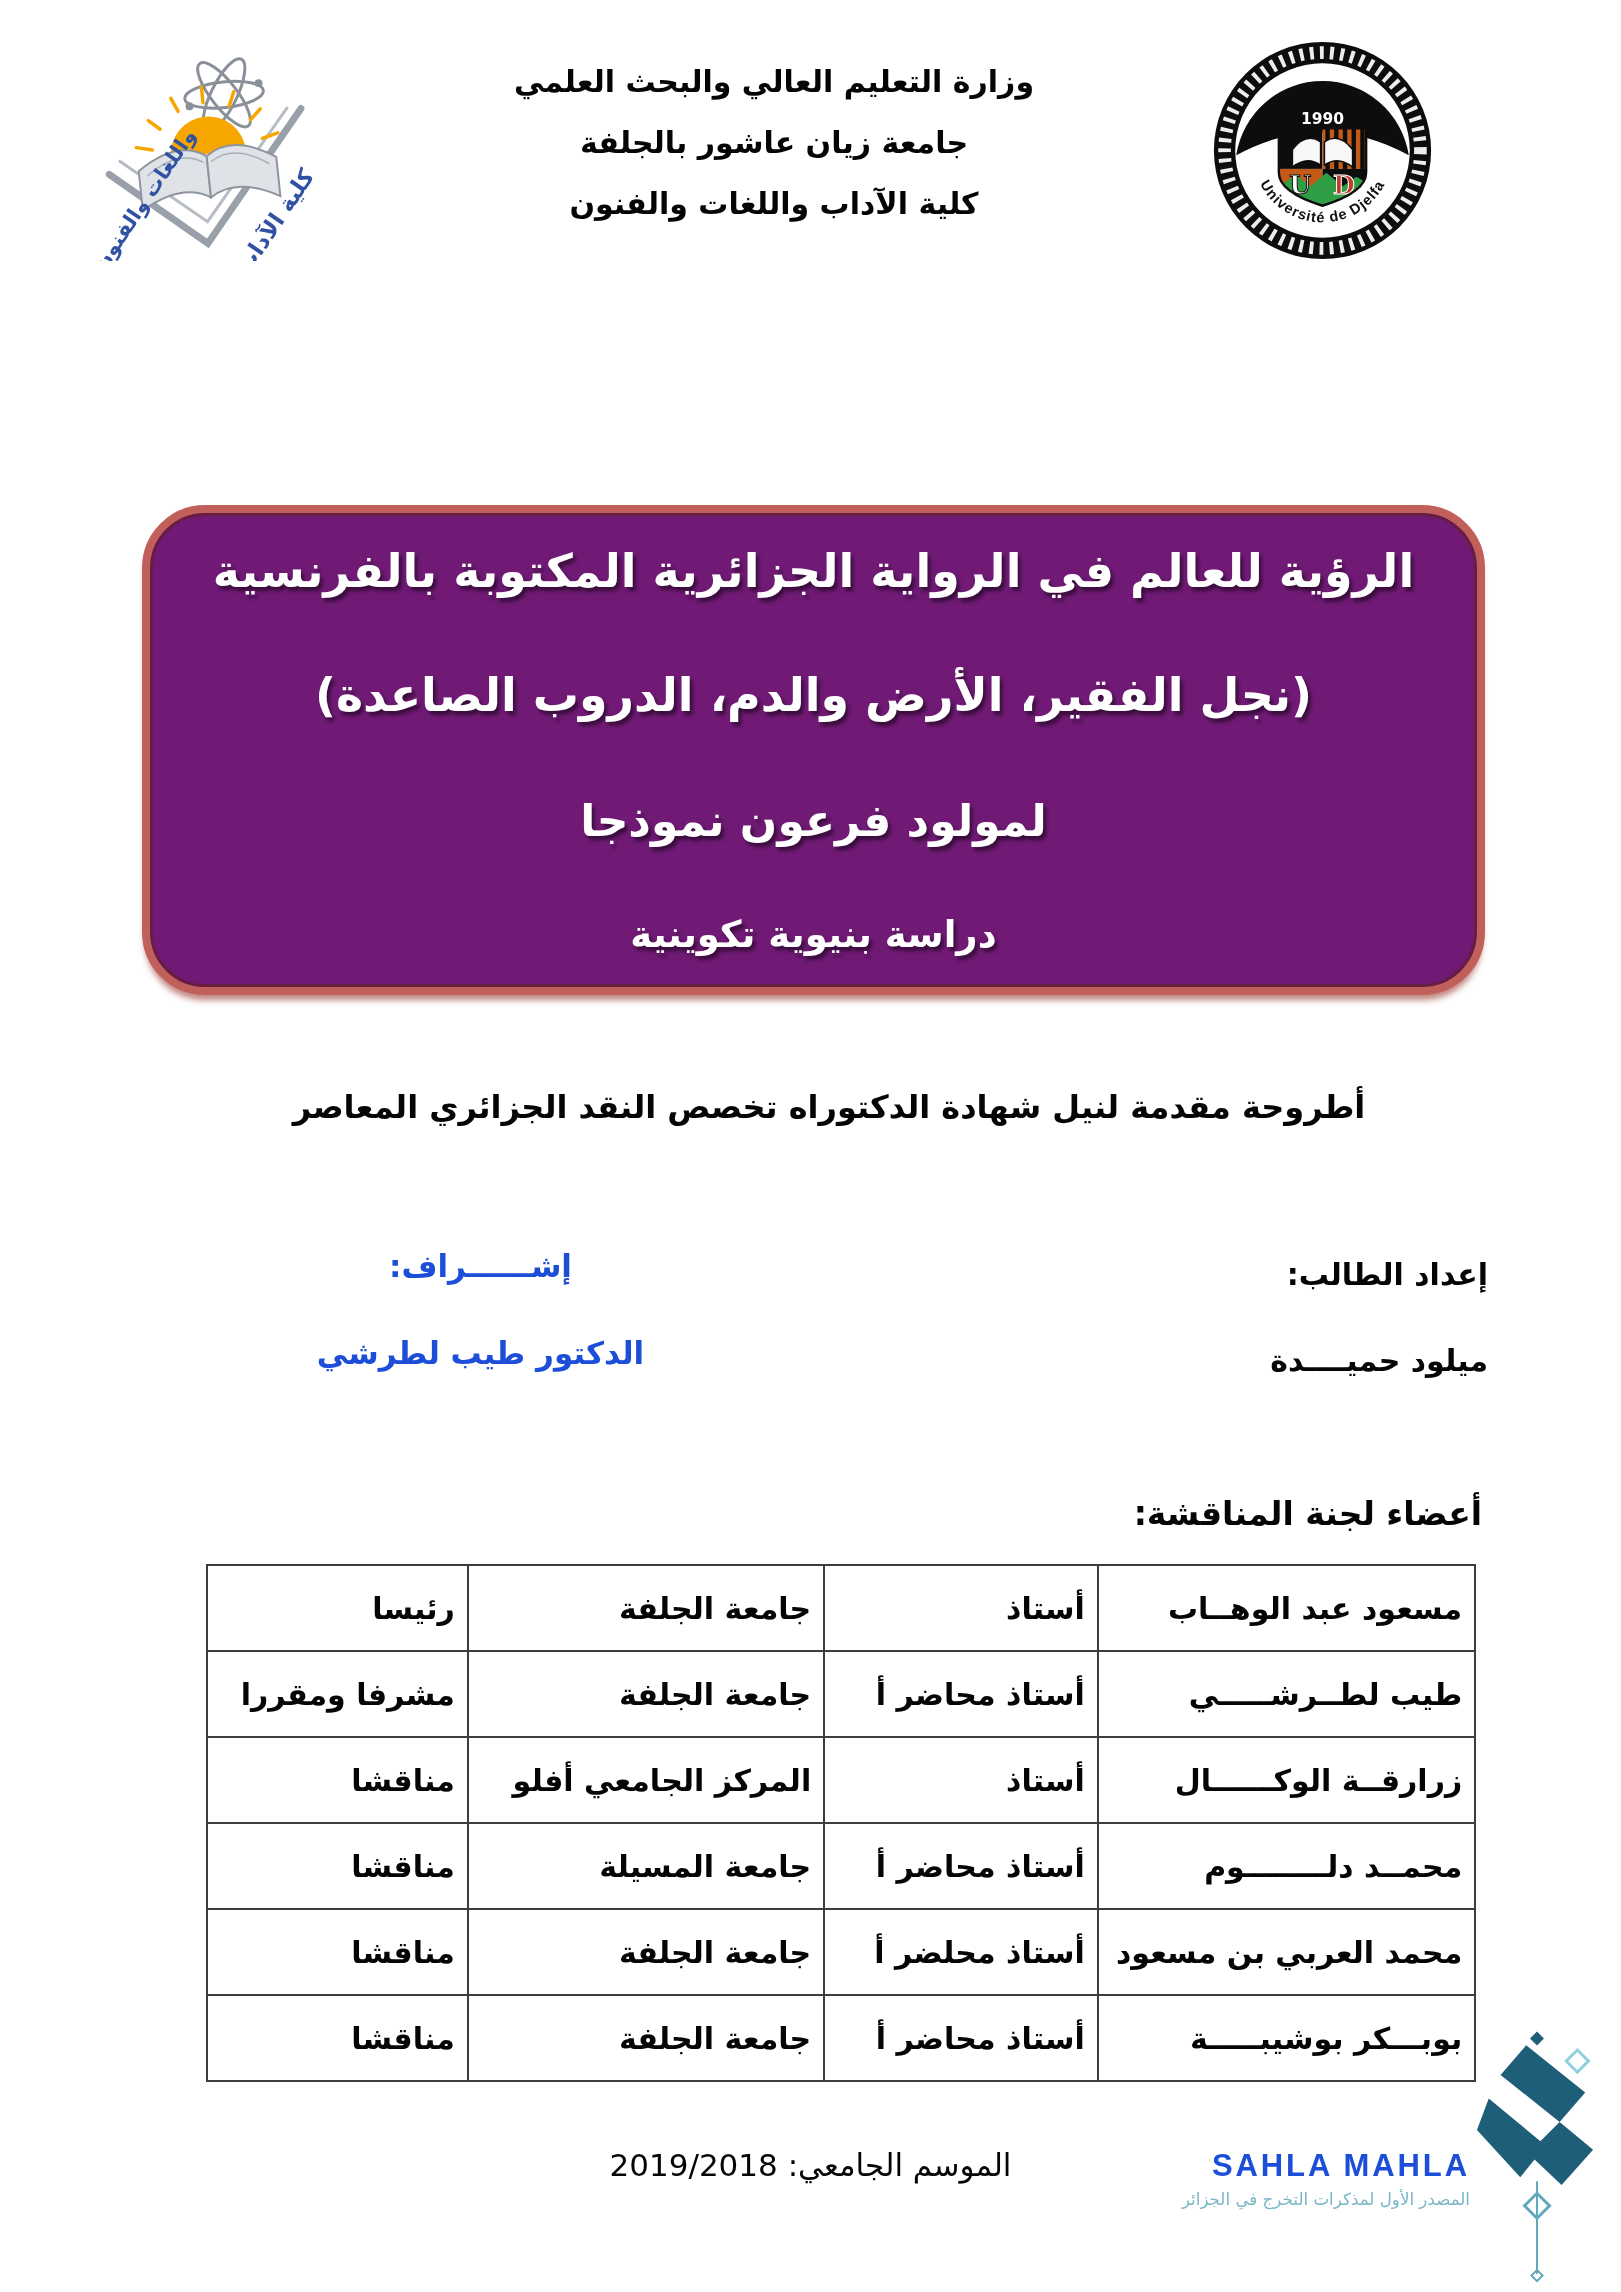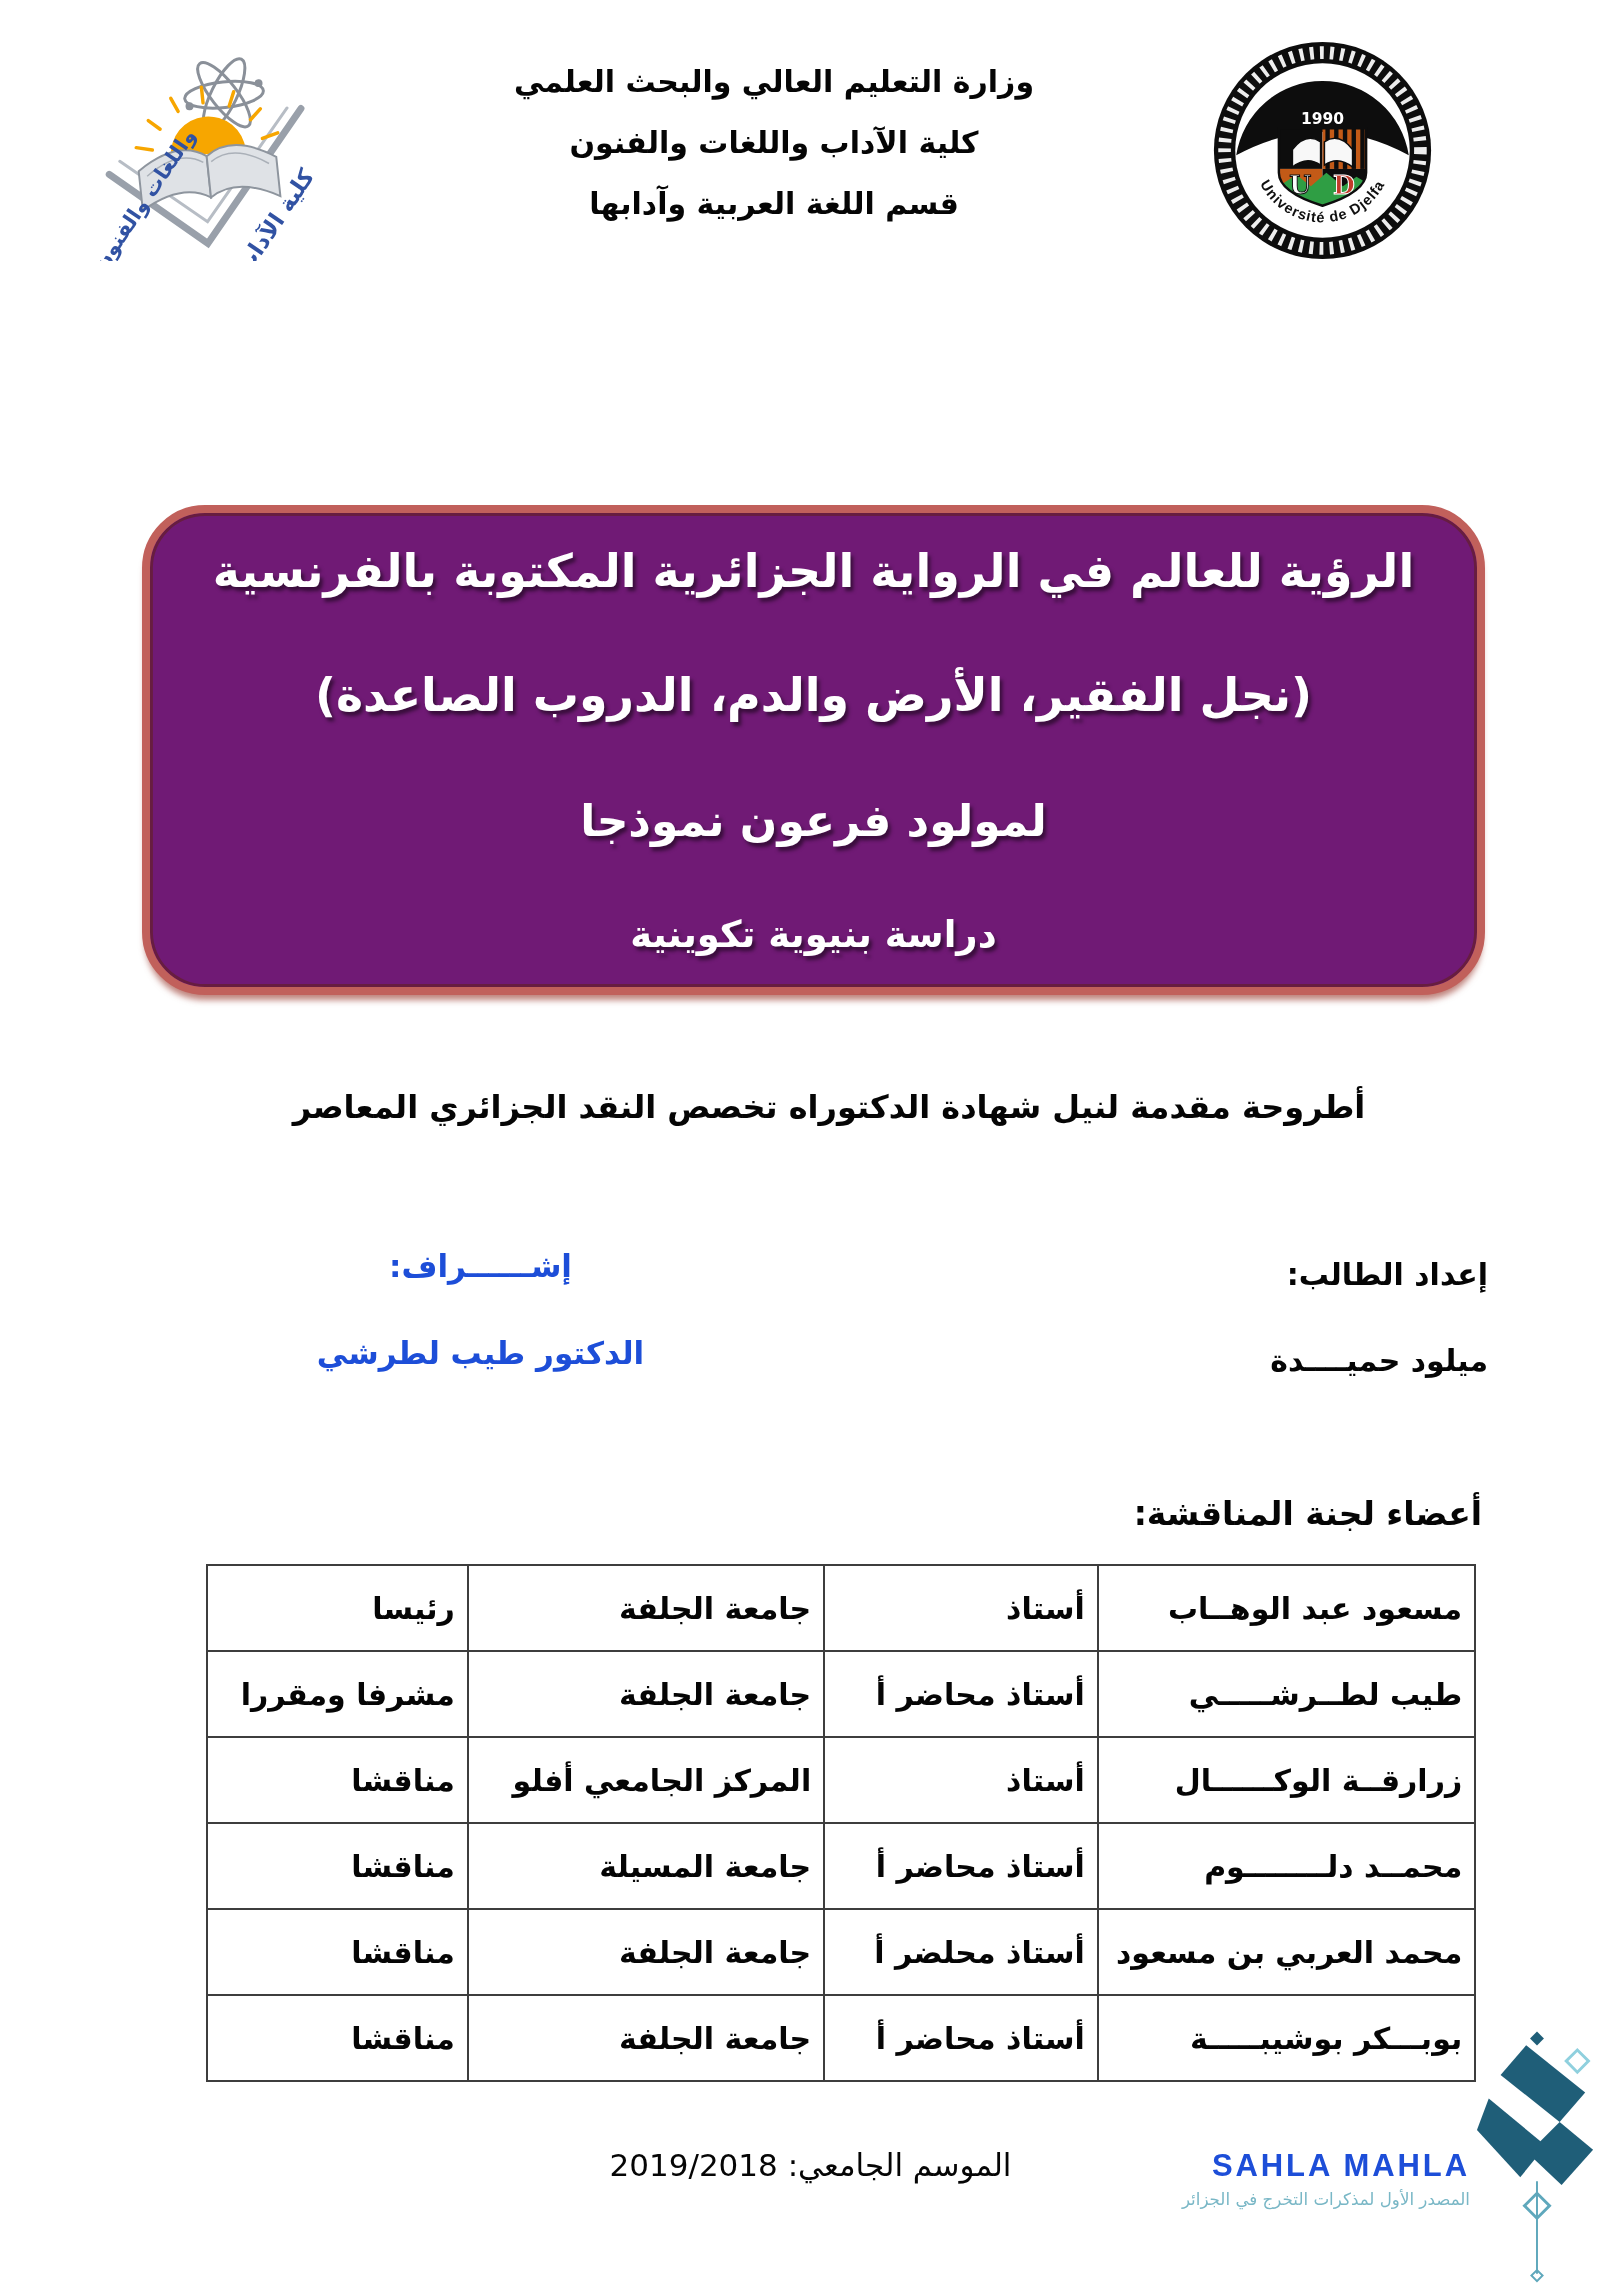--- a/index.html
+++ b/index.html
@@ -89,22 +89,22 @@
   }
   .brand-mark { position:absolute; top:2031px; right:23.5px; }
 </style>
 </head>
 <body>
 
 <div class="page" dir="rtl">
 
   <div class="header-text">
     <div>وزارة التعليم العالي والبحث العلمي</div>
+    <div>جامعة زيان عاشور بالجلفة</div>
     <div>كلية الآداب واللغات والفنون</div>
-    <div>قسم اللغة العربية وآدابها</div>
   </div>
 
   <div class="logo-left">
     <svg width="247" height="214" viewBox="0 0 250 215">
       <g transform="rotate(-6 125 108)">
         <path d="M28 118 L120 198 L228 72" fill="none" stroke="#99a0aa" stroke-width="7" stroke-linecap="round"></path>
         <path d="M40 106 L122 176 L214 70" fill="none" stroke="#b7bdc5" stroke-width="3" stroke-linecap="round"></path>
         <g stroke="#8a9099" stroke-width="3" fill="none">
           <ellipse cx="152" cy="50" rx="40" ry="13"></ellipse>
           <ellipse cx="152" cy="50" rx="40" ry="13" transform="rotate(58 152 50)"></ellipse>

